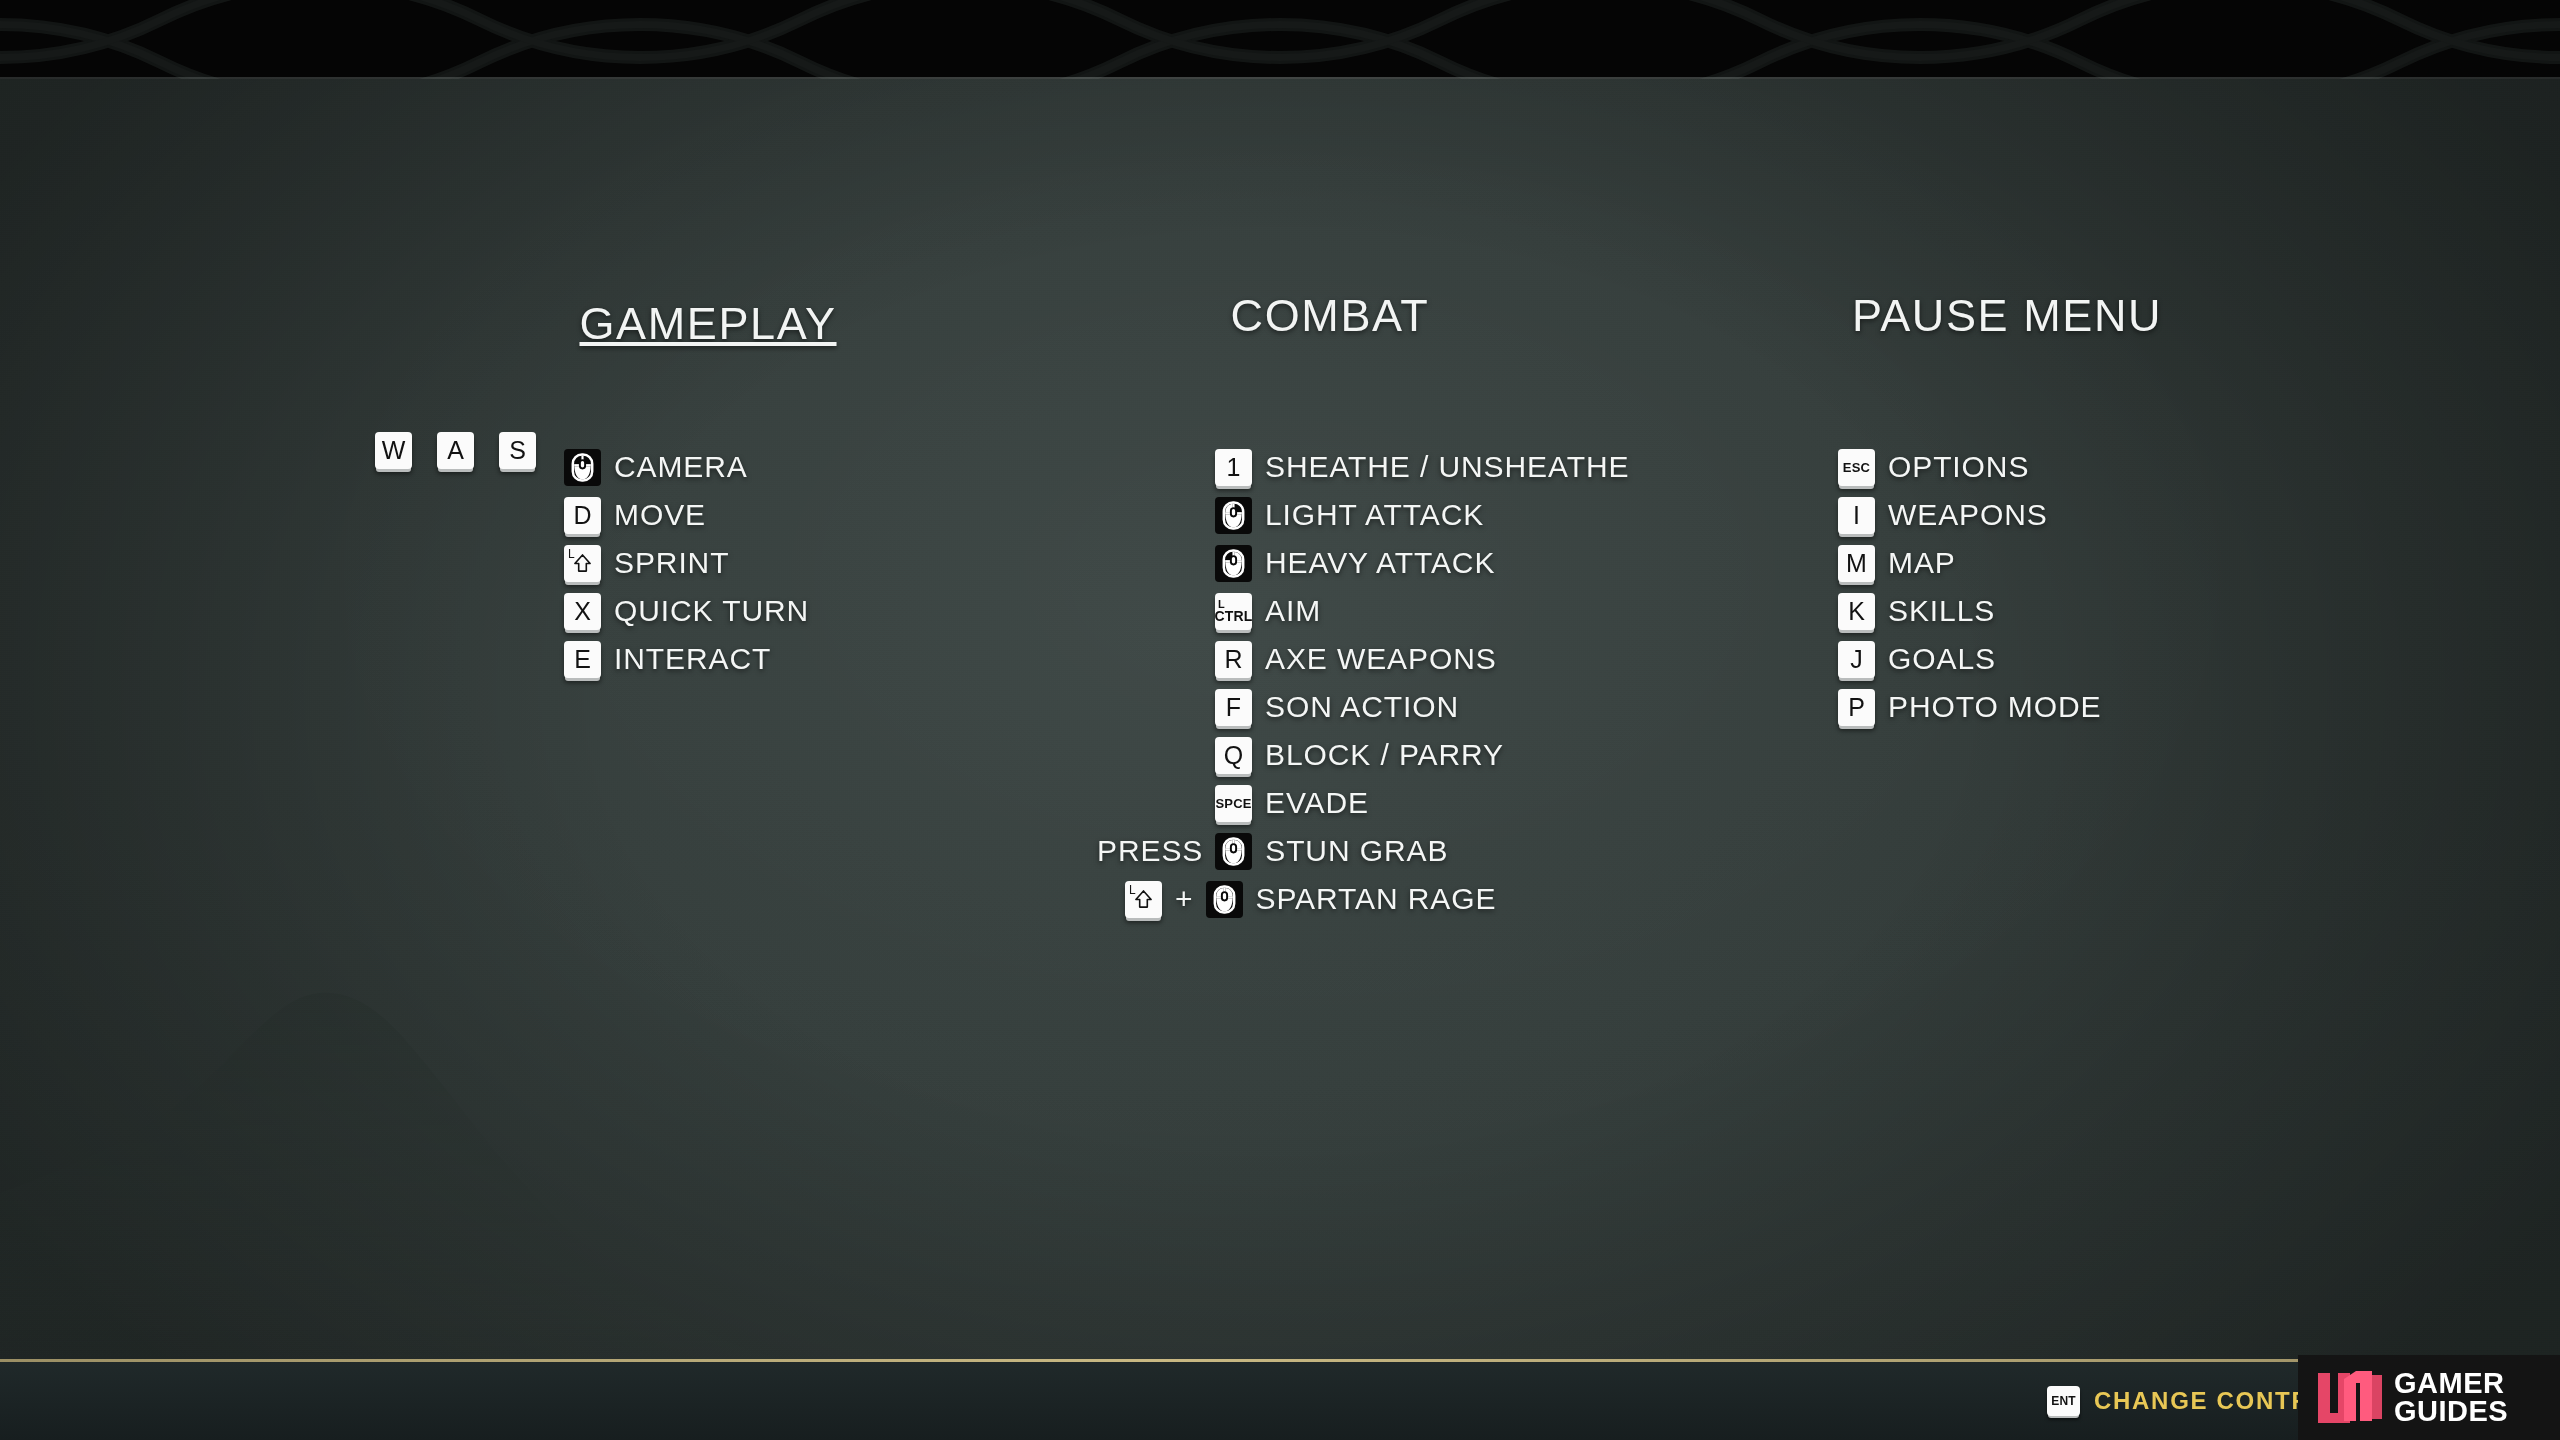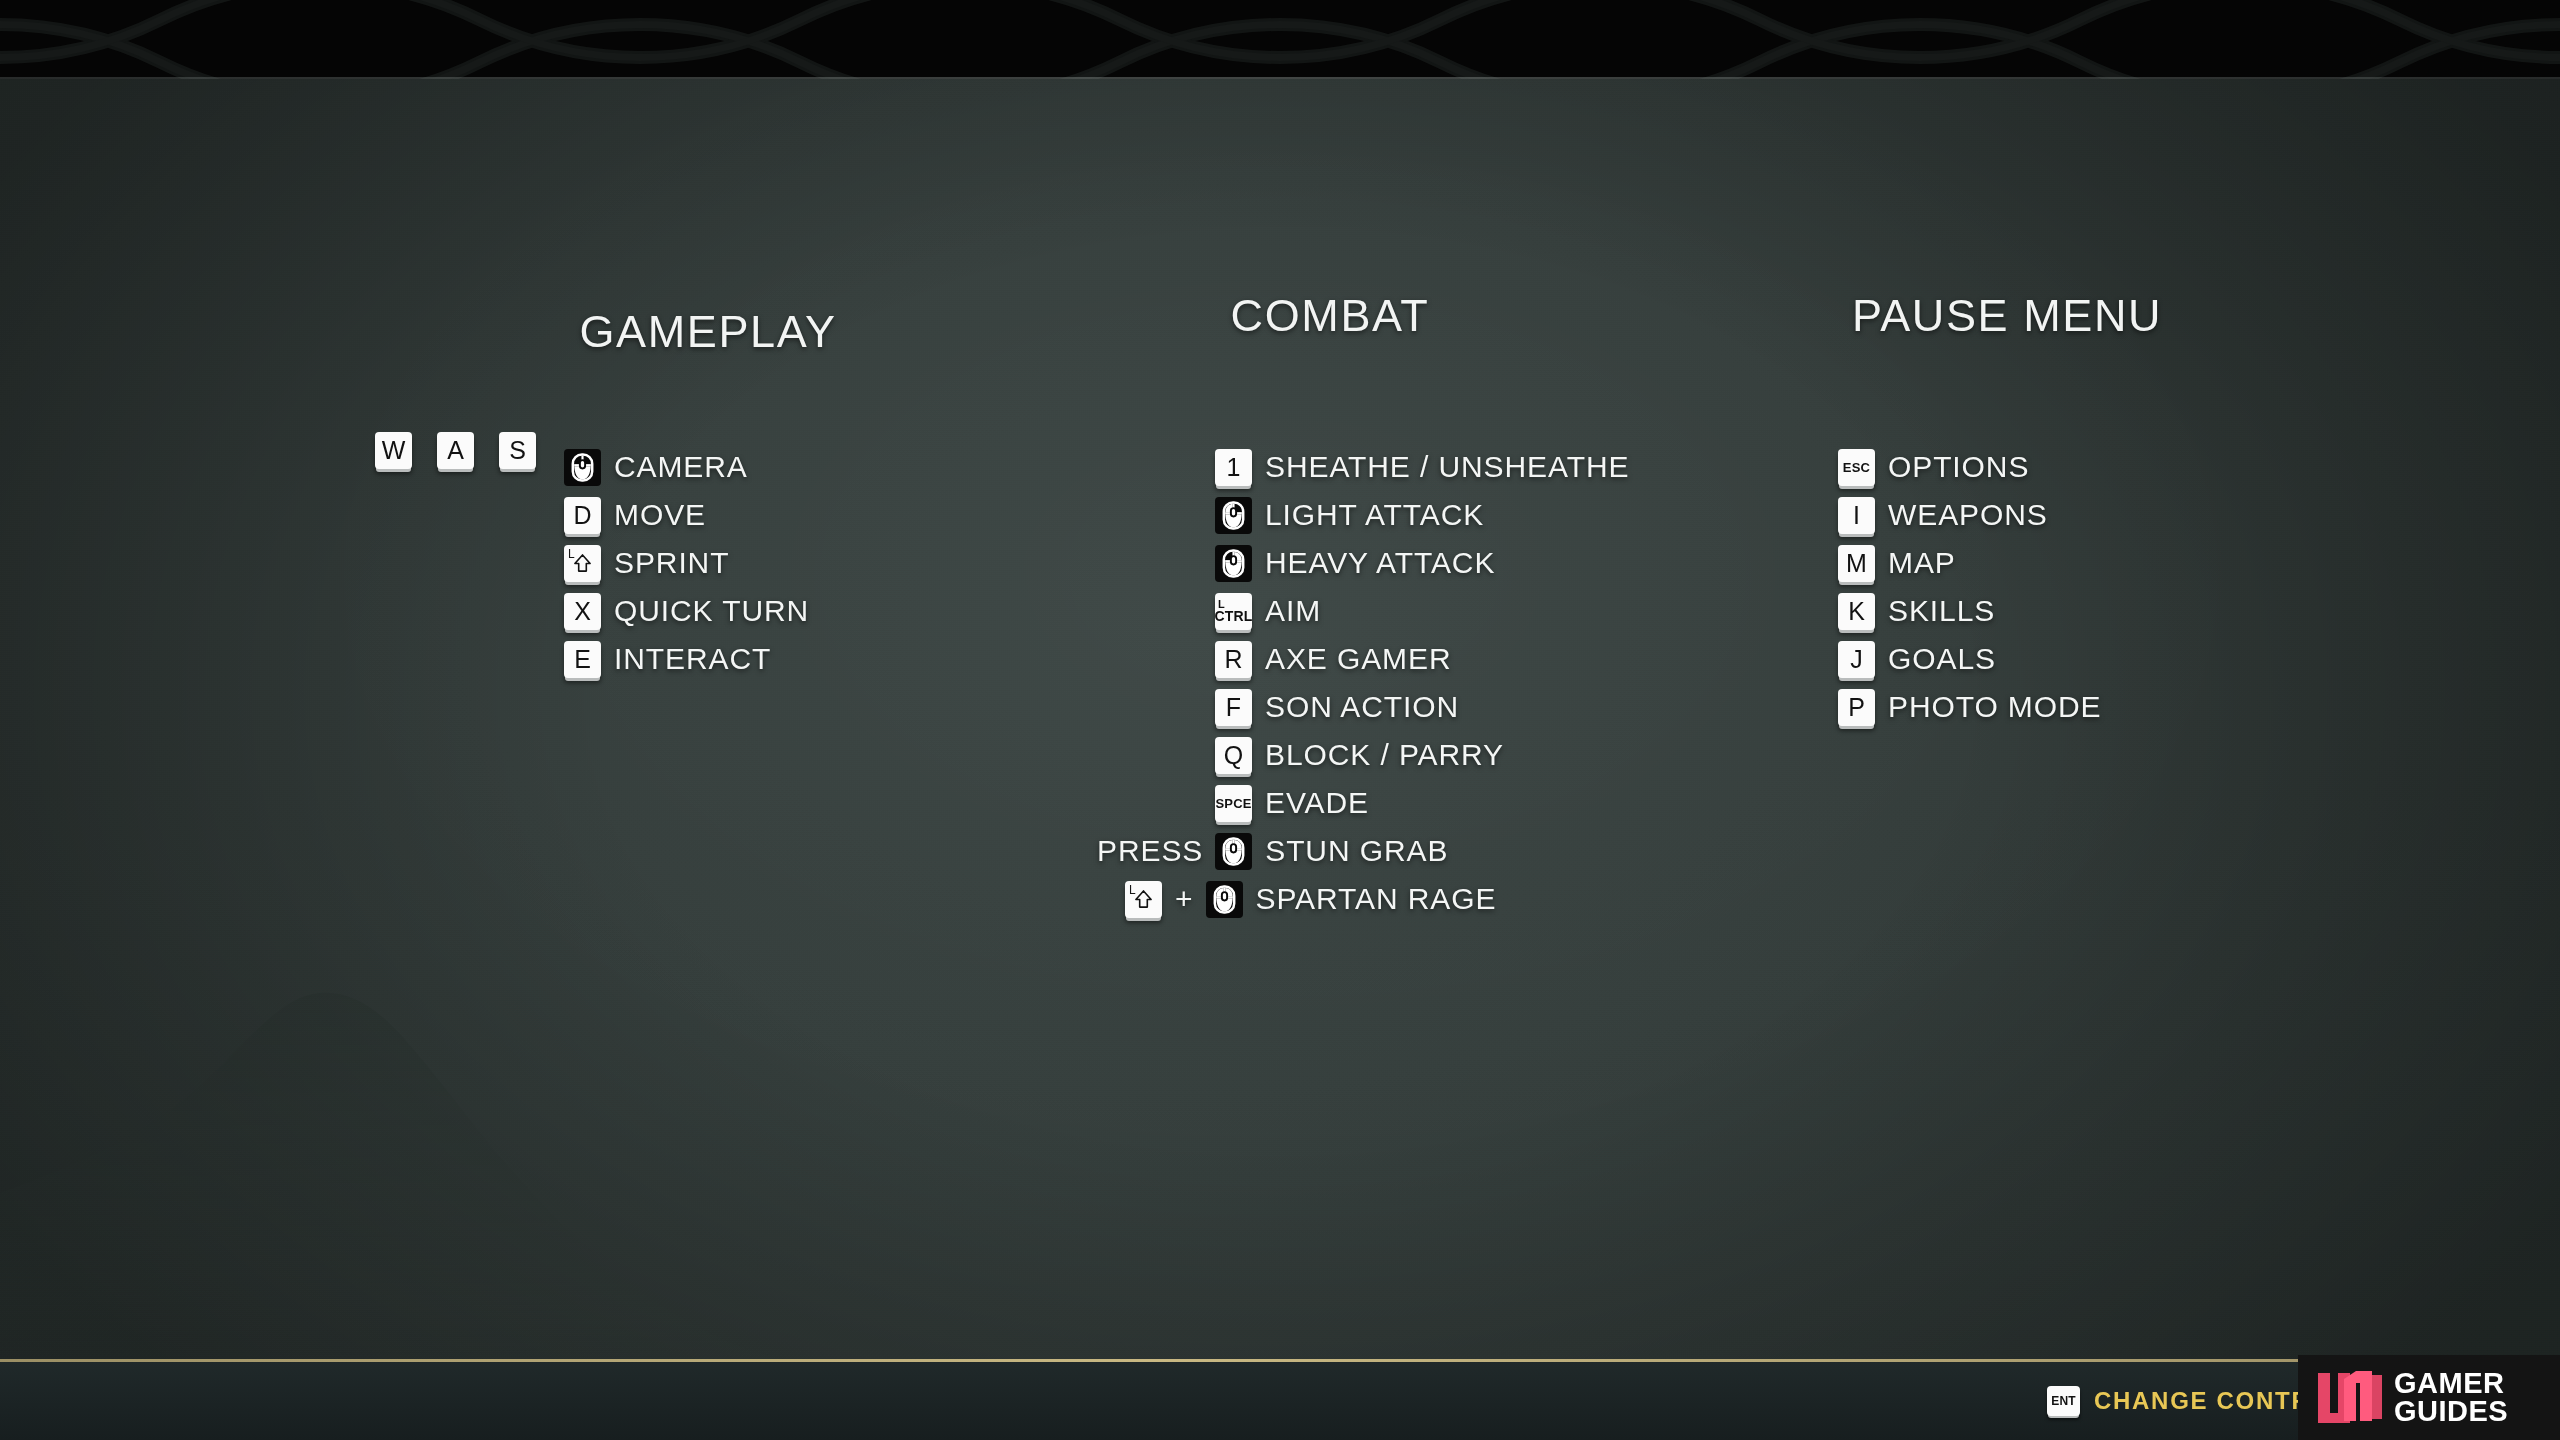--- a/index.html
+++ b/index.html
@@ -239,21 +239,21 @@
         <path d="M-160,62 C-60,12 60,12 160,62 C260,112 380,112 480,62 C580,12 700,12 800,62 C900,112 1020,112 1120,62 C1220,12 1340,12 1440,62 C1540,112 1660,112 1760,62 C1860,12 1980,12 2080,62 C2180,112 2300,112 2400,62 C2500,12 2620,12 2720,62"></path>
         <path d="M-160,20 C-60,70 60,70 160,20 C260,-30 380,-30 480,20 C580,70 700,70 800,20 C900,-30 1020,-30 1120,20 C1220,70 1340,70 1440,20 C1540,-30 1660,-30 1760,20 C1860,70 1980,70 2080,20 C2180,-30 2300,-30 2400,20 C2500,70 2620,70 2720,20"></path>
       </g>
     </svg>
     <div id="header-rule"></div>
   </div>
   <div id="fps">160 FPS</div>
 
   <div id="columns">
       <div class="column" style="left: 0px;">
-        <div class="col-title" style="position: absolute; left: 308px; top: 16px; width: 800px;">GAMEPLAY</div>
+        <div class="col-title" style="position: absolute; left: 308px; top: 8px; width: 800px; text-decoration: underline;">GAMEPLAY</div>
         <div class="rows" style="position: absolute; left: 564px; top: 88px;">
           <div class="row">
             <span class="mouse-icon">
   <svg width="31" height="31" viewBox="0 0 32 32">
     <g>
       <rect x="6" y="2.5" width="20" height="27" rx="9.5" ry="9.5" fill="none" stroke="#ffffff" stroke-width="2.6"></rect>
       <path d="M16,3.6 L16,13.5" stroke="#ffffff" stroke-width="2.2"></path>
       <path d="M7.4,13.6 L24.6,13.6" stroke="#ffffff" stroke-width="2.2"></path>
       <path d="M7.6,14.8 C7.6,14.8 7.6,28.4 16,28.4 C24.4,28.4 24.4,14.8 24.4,14.8 Z" fill="#ffffff"></path>
 
@@ -351,21 +351,21 @@
             <span class="keycap two-line">
         <span class="kc-top">L</span>
         <span class="kc-bottom">CTRL</span>
       </span>
             <span class="row-label">AIM</span>
           </div>
           <div class="row">
             <span class="keycap">
       <span class="kc-main">R</span>
     </span>
-            <span class="row-label">AXE GAMER</span>
+            <span class="row-label">AXE WEAPONS</span>
           </div>
           <div class="row">
             <span class="keycap">
       <span class="kc-main">F</span>
     </span>
             <span class="row-label">SON ACTION</span>
           </div>
           <div class="row">
             <span class="keycap">
       <span class="kc-main">Q</span>

